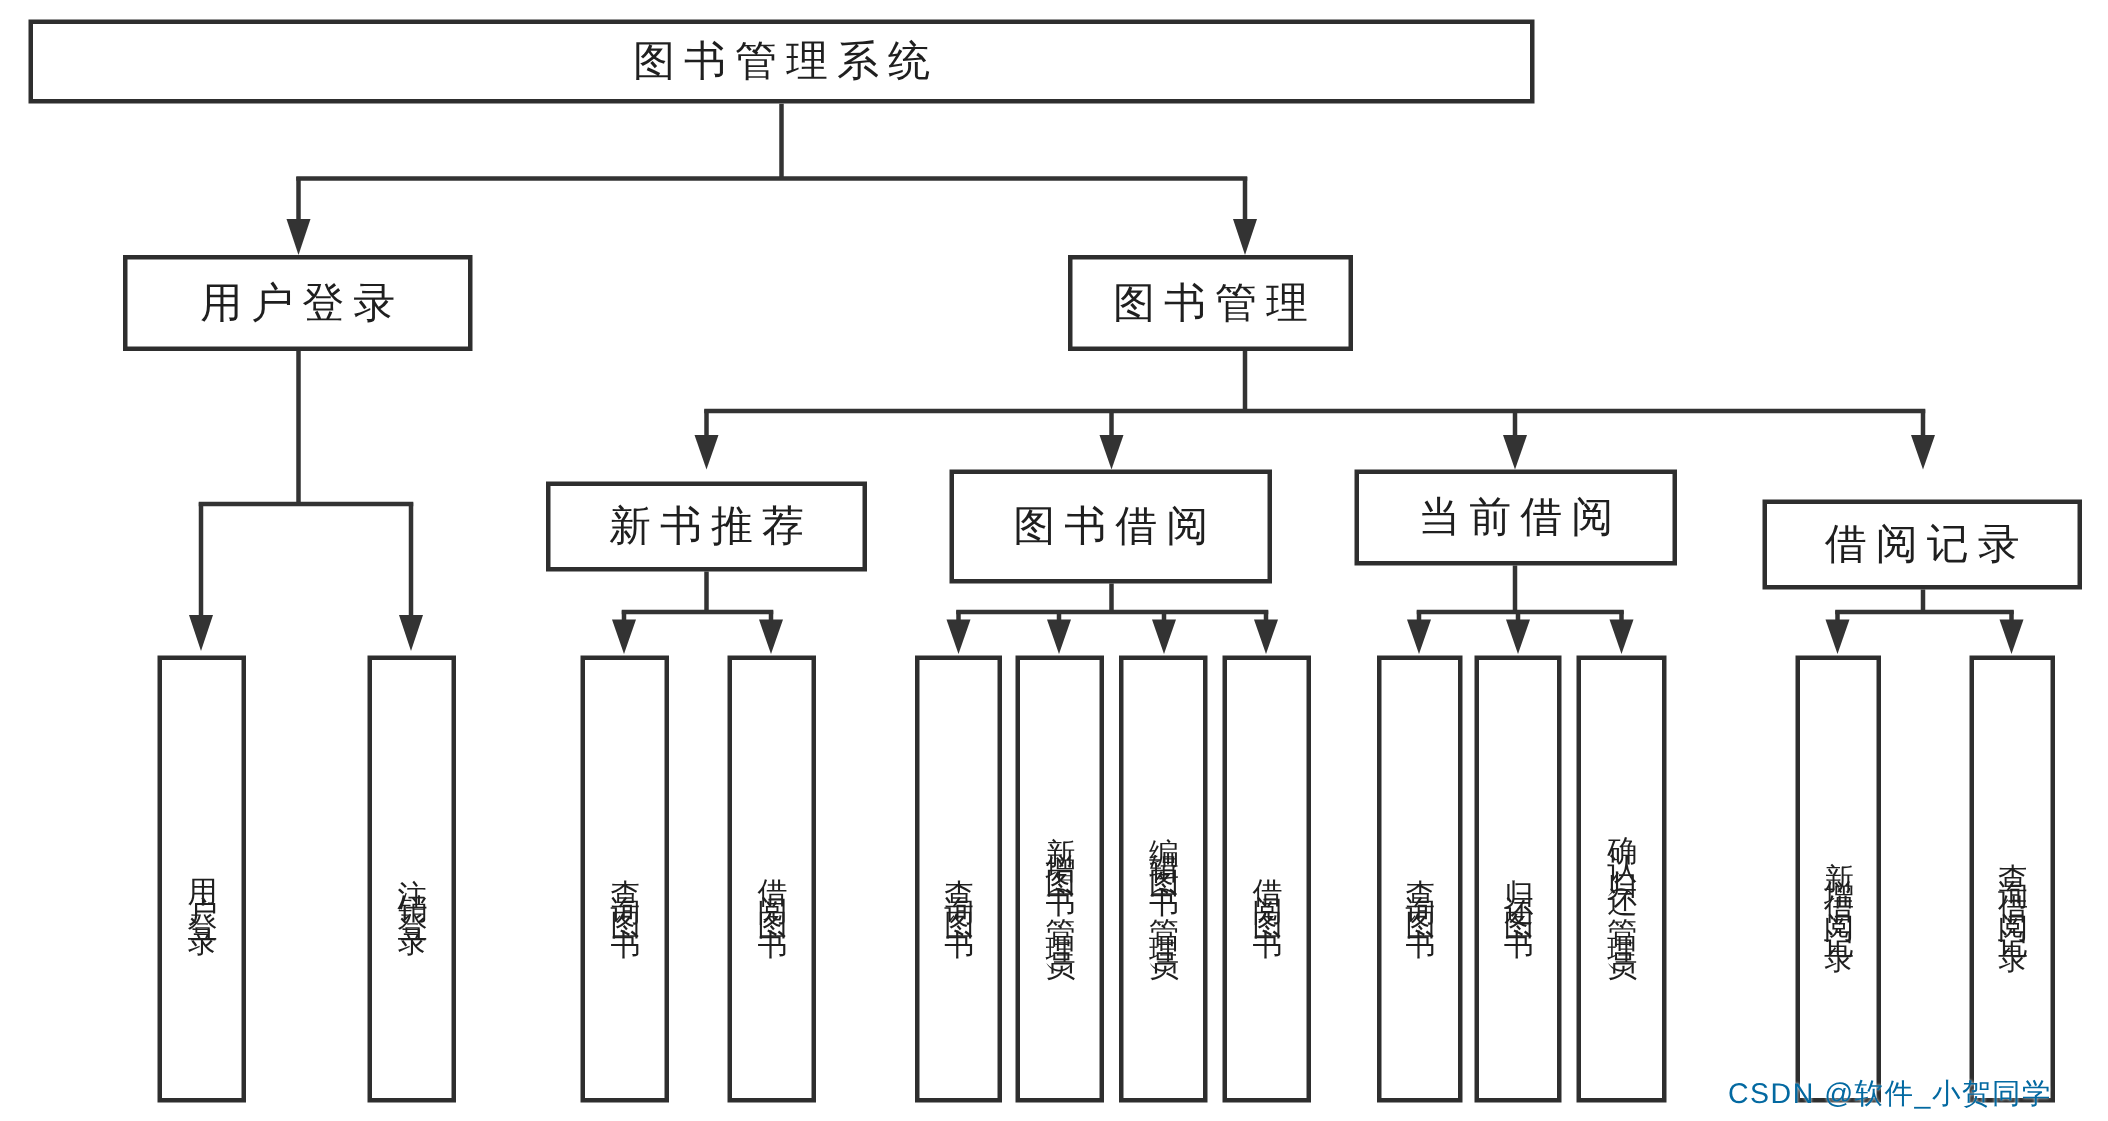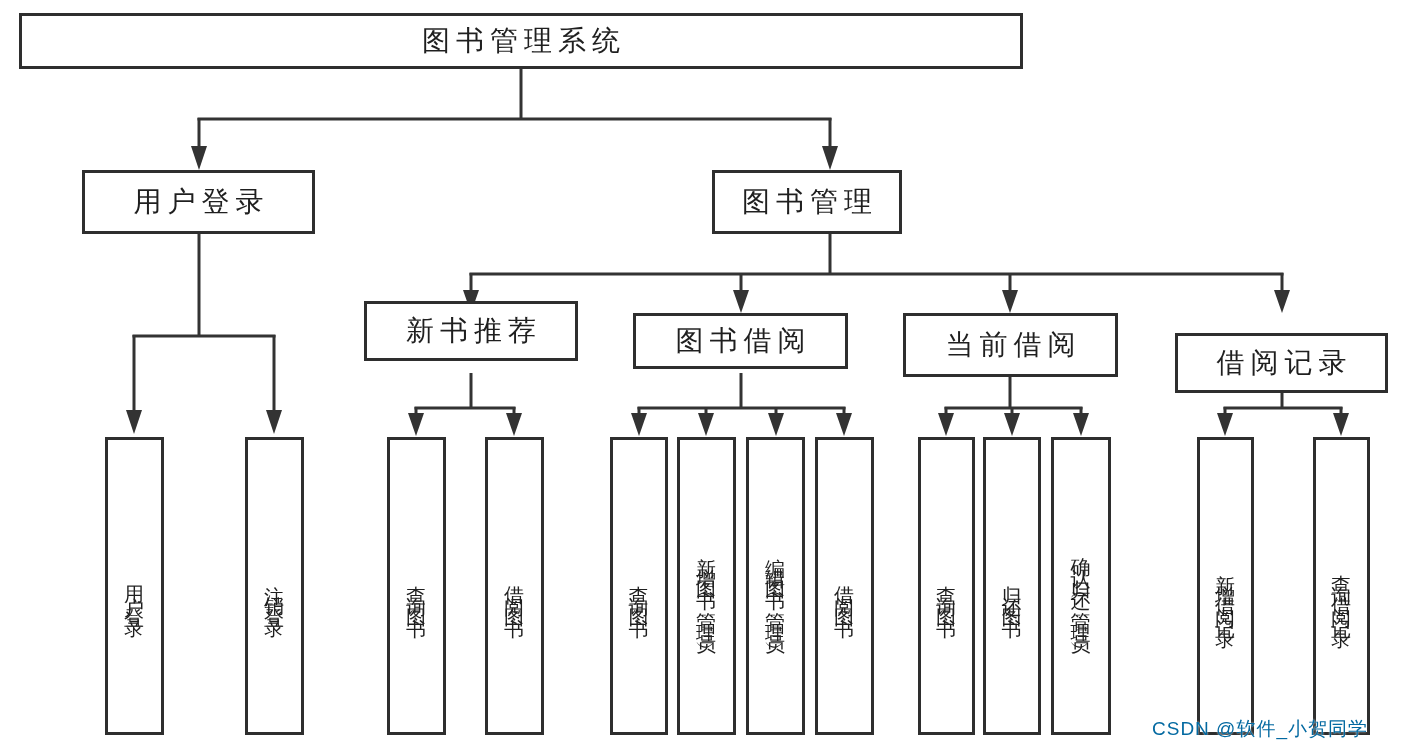--- a/index.html
+++ b/index.html
@@ -130,22 +130,22 @@
     <polygon points="1217,413 1233,413 1225,436"></polygon>
     <line x1="1341" y1="407" x2="1341" y2="416"></line>
     <polygon points="1333,413 1349,413 1341,436"></polygon>
   </svg>
 
   <div class="node" style="left:19px; top:13px; width:1004px; height:56px;">图书管理系统</div>
 
   <div class="node" style="left:82px; top:170px; width:233px; height:64px;">用户登录</div>
   <div class="node" style="left:712px; top:170px; width:190px; height:64px;">图书管理</div>
 
-  <div class="node" style="left:364px; top:301px; width:214px; height:60px;">新书推荐</div>
-  <div class="node" style="left:633px; top:313px; width:215px; height:56px;">图书借阅</div>
+  <div class="node" style="left:364px; top:321px; width:214px; height:60px;">新书推荐</div>
+  <div class="node" style="left:633px; top:313px; width:215px; height:76px;">图书借阅</div>
   <div class="node" style="left:903px; top:313px; width:215px; height:64px;">当前借阅</div>
   <div class="node" style="left:1175px; top:313px; width:213px; height:60px;margin-top:20px;">借阅记录</div>
 
   <div class="vnode" style="left:105px; top:437px; width:59px; height:298px;">用户登录</div>
   <div class="vnode" style="left:245px; top:437px; width:59px; height:298px;">注销登录</div>
 
   <div class="vnode" style="left:387px; top:437px; width:59px; height:298px;">查询图书</div>
   <div class="vnode" style="left:485px; top:437px; width:59px; height:298px;">借阅图书</div>
 
   <div class="vnode" style="left:610px; top:437px; width:58px; height:298px;">查询图书</div>

